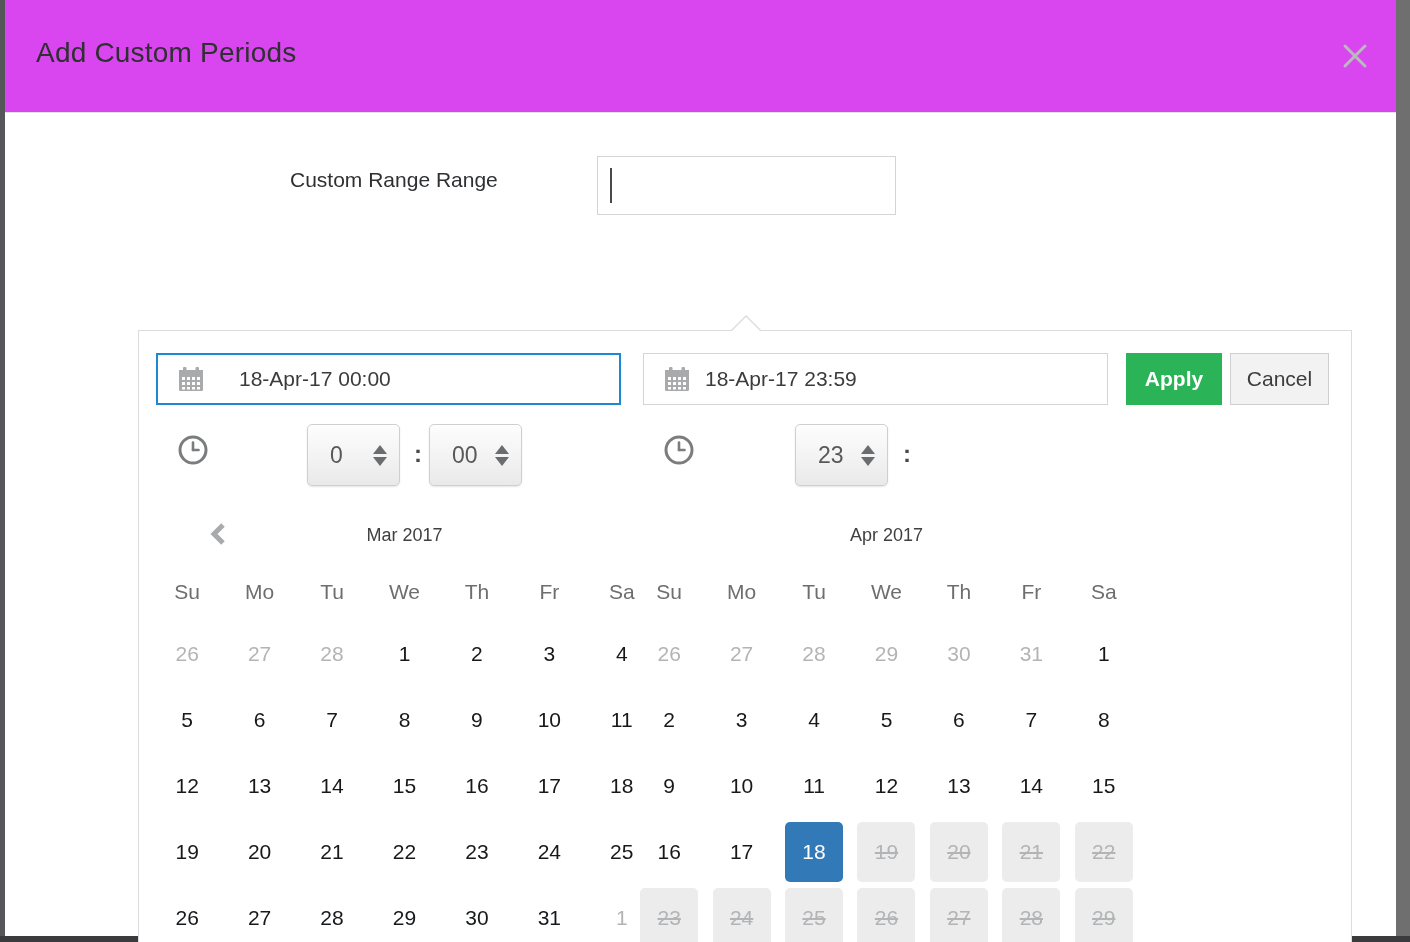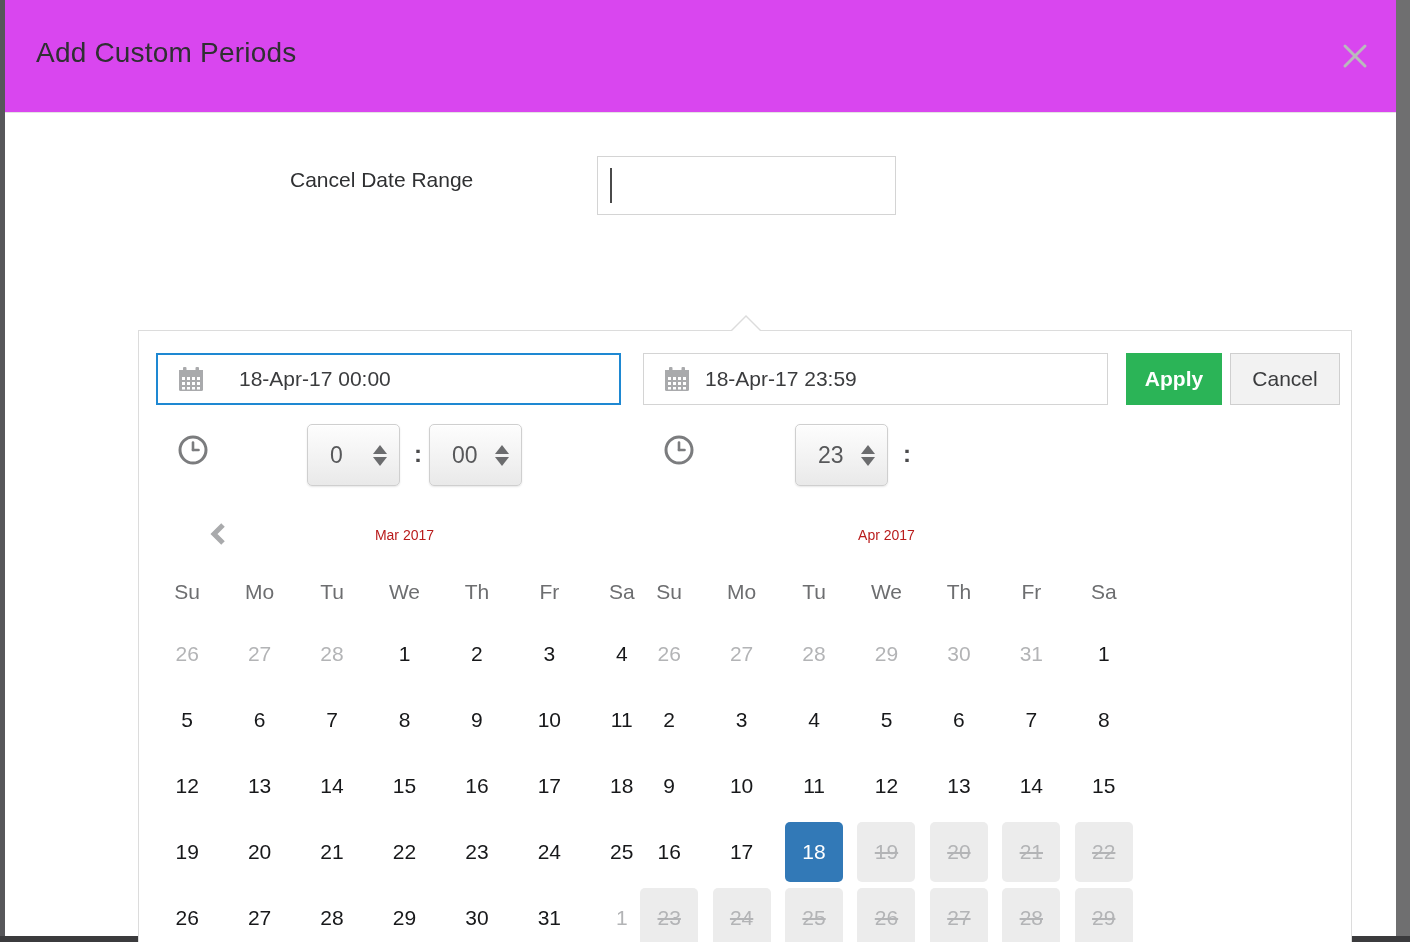--- a/index.html
+++ b/index.html
@@ -134,21 +134,21 @@
     display: flex; align-items: center; justify-content: center;
     font-size: 21px; cursor: pointer; user-select: none;
   }
   .btn-apply {
     left: 987px; width: 96px;
     background: #2bb457; color: #ffffff;
     border: 1px solid #2bb457;
     font-weight: bold;
   }
   .btn-cancel {
-    left: 1091px; width: 110px;
+    left: 1091px; width: 99px;
     background: #f2f2f2; color: #3b3c3e;
     border: 1px solid #cfcfcf;
   }
 
   
   .time-row { position: absolute; top: 93px; left: 0; width: 100%; height: 70px; }
   .clock-icon { position: absolute; top: 10px; }
   .clock-icon.a { left: 38px; }
   .clock-icon.b { left: 524px; }
 
@@ -198,21 +198,21 @@
   .cal-head {
     position: relative; height: 56px;
     display: flex; align-items: center; justify-content: center;
   }
   .prev-icon {
     position: absolute; left: 48px; top: 12px;
     width: 28px; height: 30px;
     display: flex; align-items: center; justify-content: center;
     cursor: pointer;
   }
-  .cal-title { font-size: 14px; color: #b91c1c; }
+  .cal-title { font-size: 18px; color: #404040; }
 
   .dow-row, .day-row { display: flex; gap: 12px; }
   .dow, .day {
     width: 64.5px; height: 66px;
     display: flex; align-items: center; justify-content: center;
     font-size: 21px;
   }
   .dow { color: #6d6e70; height: 58px; }
   .day { color: #17181a; }
   .day.out { color: #b3b4b6; }
@@ -248,21 +248,21 @@
         <svg width="28" height="28" viewBox="0 0 28 28" aria-hidden="true">
           <line x1="4" y1="4" x2="24" y2="24" stroke="#b9babc" stroke-width="3" stroke-linecap="round"></line>
           <line x1="24" y1="4" x2="4" y2="24" stroke="#b9babc" stroke-width="3" stroke-linecap="round"></line>
         </svg>
       </div>
     </div>
 
     <div class="dialog-body">
 
       <div class="field-row">
-        <div class="field-label">Cancel Date Range</div>
+        <div class="field-label">Custom Range Range</div>
         <div class="date-range-input">
           <div class="caret-blink"></div>
           <span></span>
         </div>
       </div>
 
       <div class="picker">
         <div class="picker-pointer"></div>
         <div class="picker-pointer-fill"></div>
 

